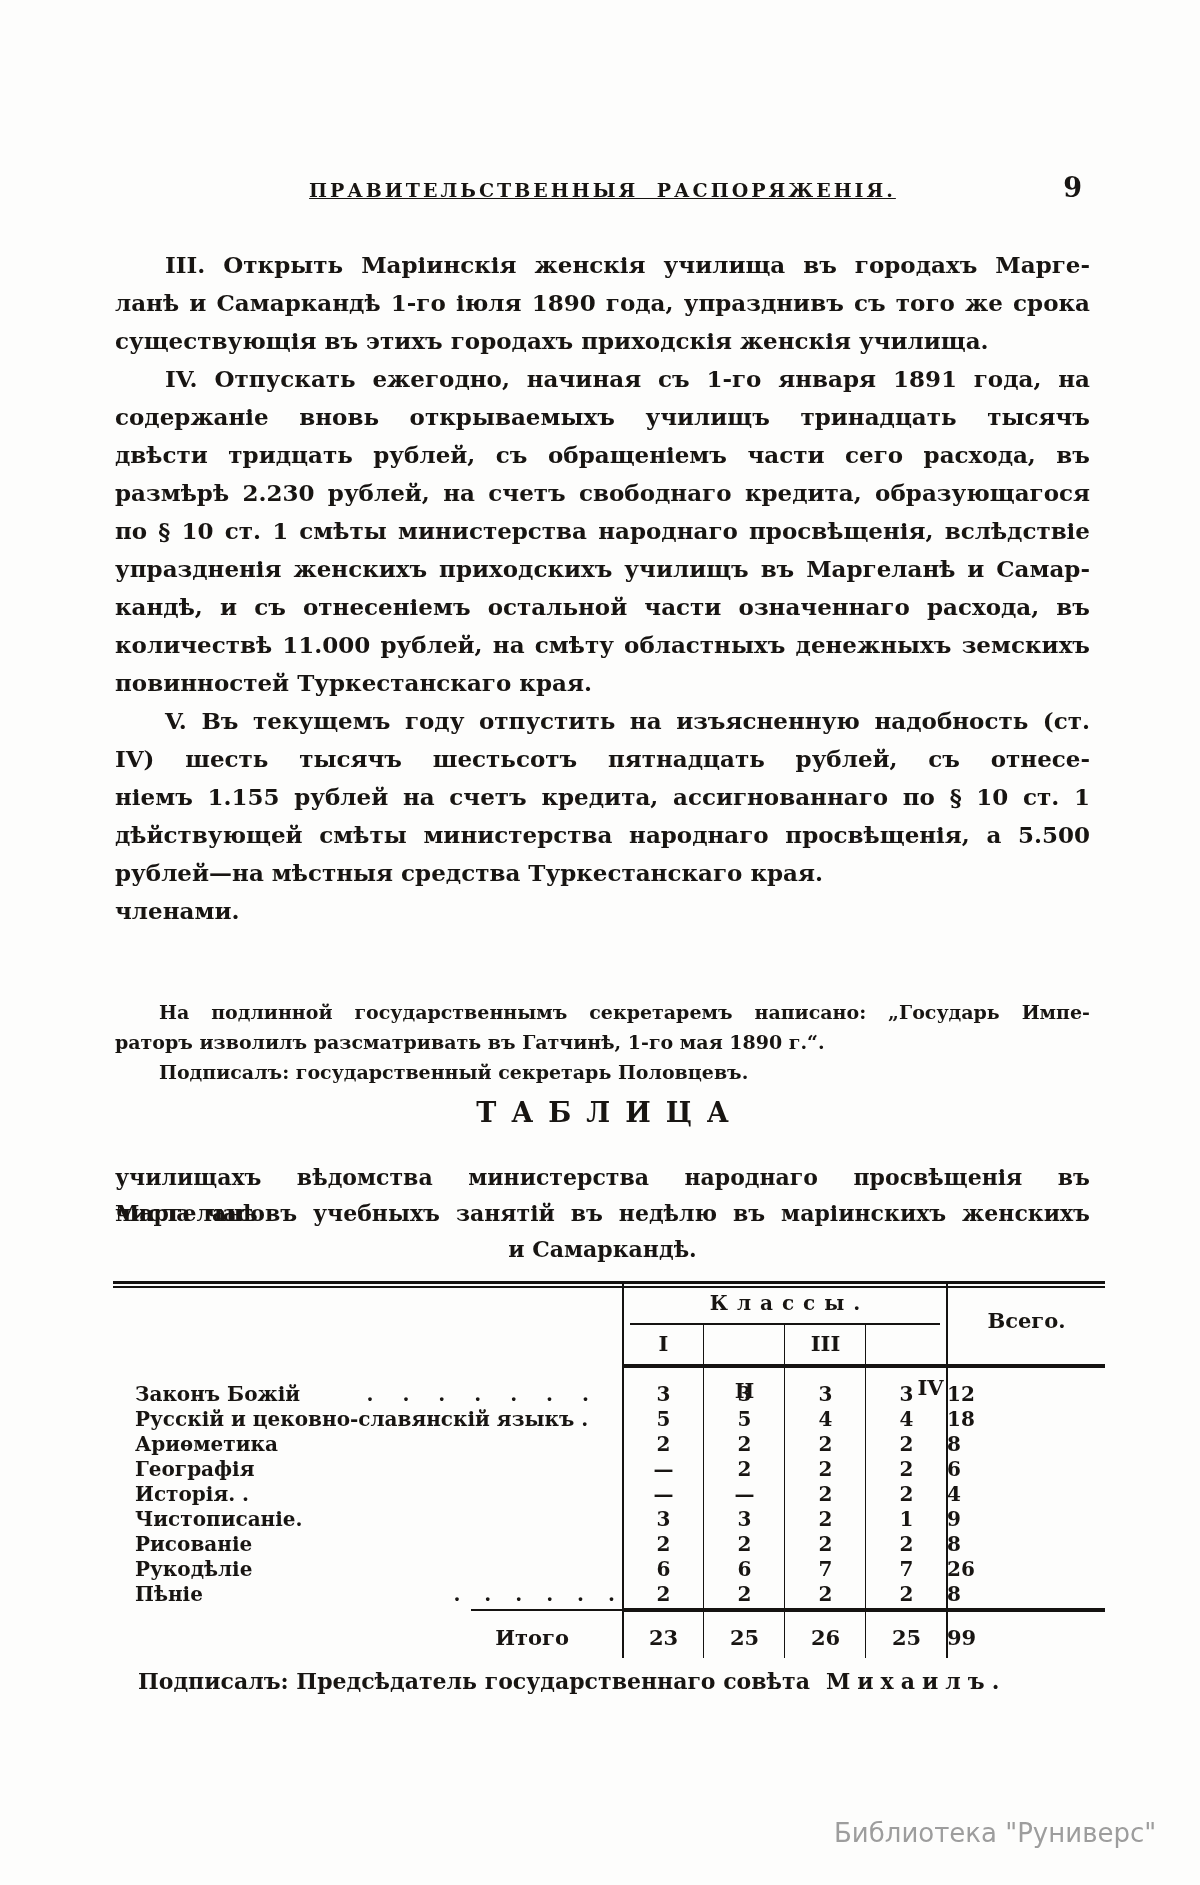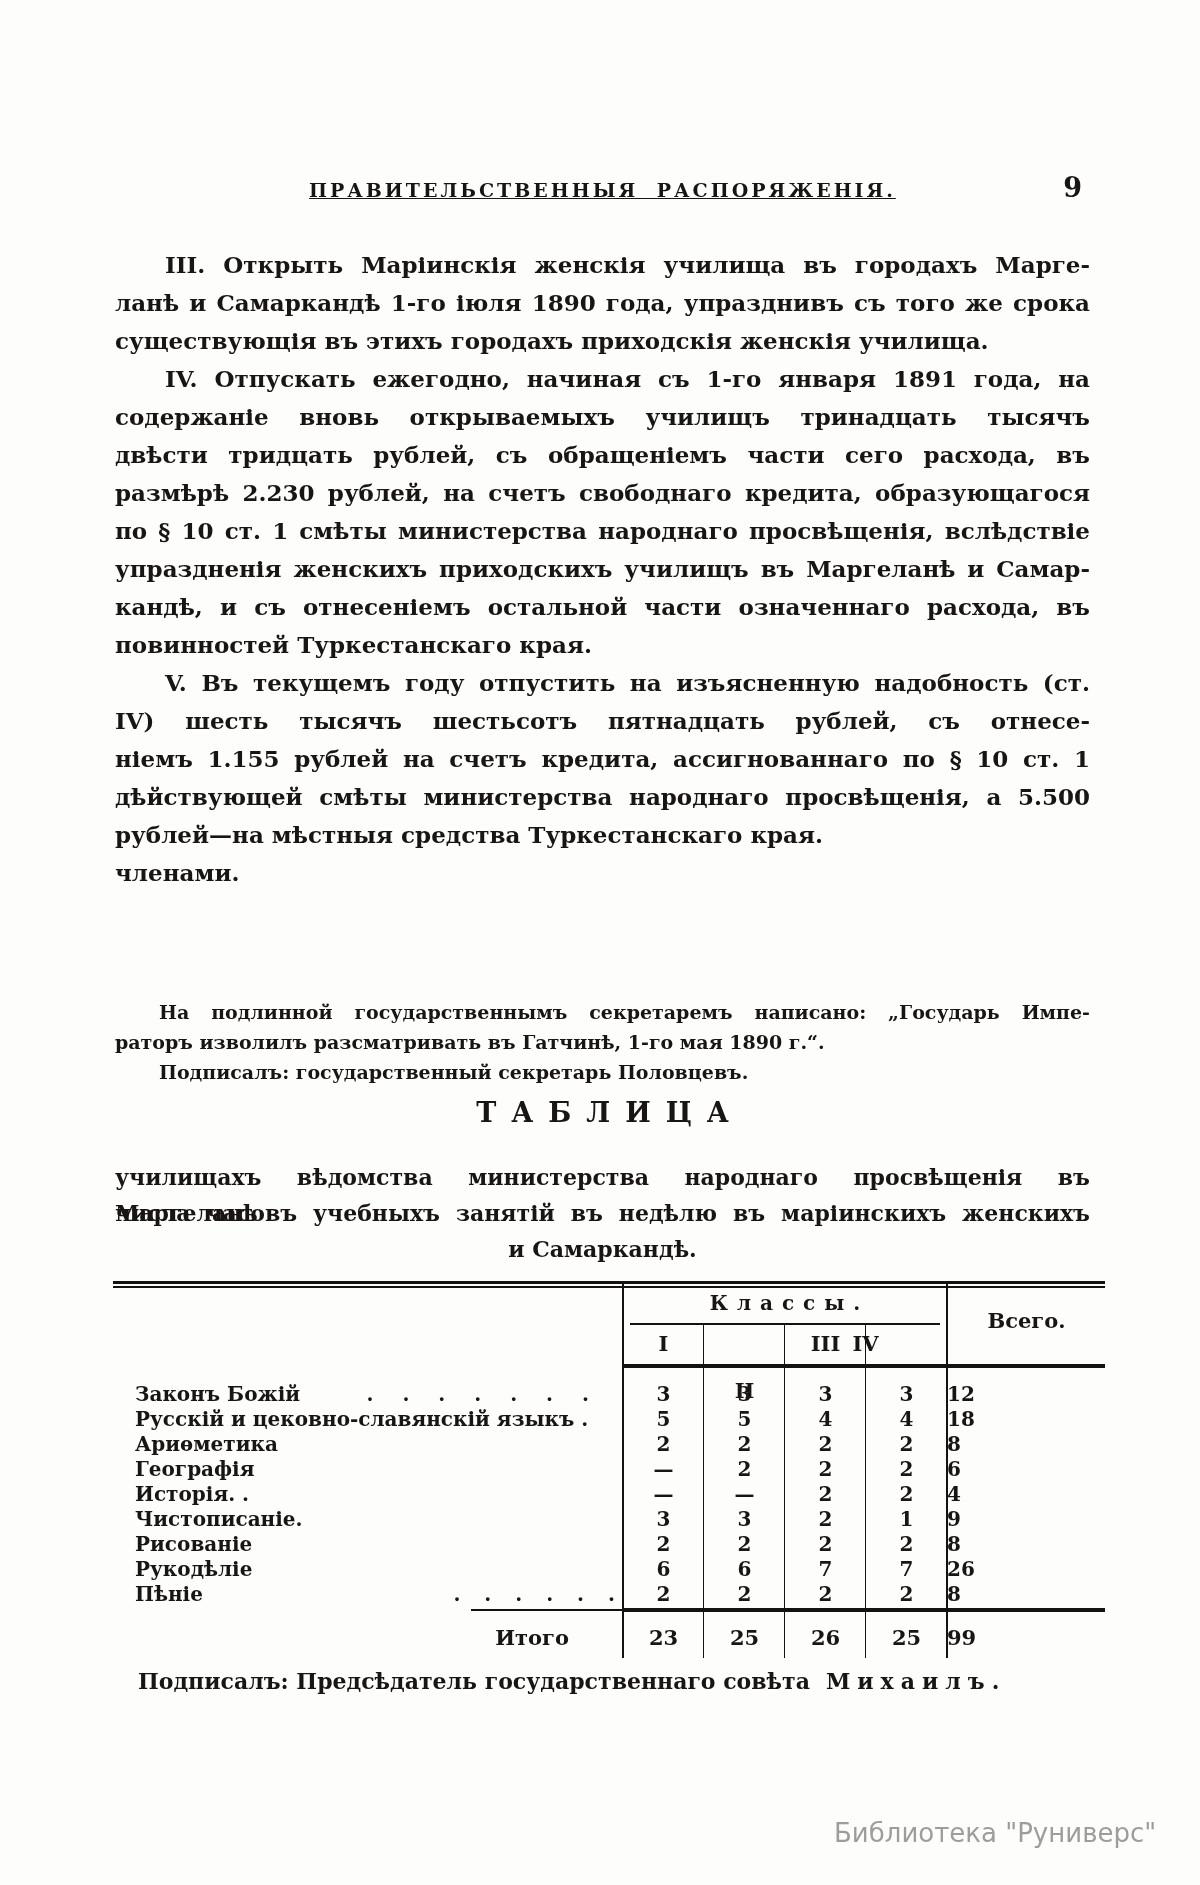--- a/index.html
+++ b/index.html
@@ -36,21 +36,21 @@
   .vline { position:absolute; background:#151311; }
   .v-left  { left:509px; top:3px; width:2px; height:374px; }
   .v-right { left:833px; top:3px; width:2px; height:374px; }
   .v-thin  { width:1px; top:44px; height:333px; }
   .v-t1 { left:590px; } .v-t2 { left:671px; } .v-t3 { left:752px; }
   .classes-header { position:absolute; left:511px; top:10px; width:322px; text-align:center;
     font-size:20px; letter-spacing:9px; text-indent:9px; }
   .rule-classes { position:absolute; left:517px; top:42px; width:310px; height:2px; background:#151311; }
   .vsego-header { position:absolute; left:835px; top:27px; width:157px; text-align:center; font-size:21px; }
   .subhead { position:absolute; top:47px; width:81px; height:32px; line-height:32px; text-align:center; font-size:21px; }
-  .s1 { left:510px; } .s2 { left:591px;margin-top:47px; } .s3 { left:672px; } .s4 { left:712px; }
+  .s1 { left:510px; } .s2 { left:591px;margin-top:47px; } .s3 { left:672px; } .s4 { left:777px;margin-top:44px; }
   .rule-head { position:absolute; left:510px; top:83px; width:482px; height:4px; background:#151311; }
   .rows { position:absolute; left:0; top:101px; width:992px; }
   .trow { display:flex; height:25px; line-height:25px; font-size:20px; }
   .c-subj { width:510px; padding-left:22px; display:flex; }
   .dots { margin-left:auto; }
   .dots.d-first { margin-right:34px; word-spacing:22px; }
   .dots.d-last  { margin-right:8px;  word-spacing:17px; }
   .c-val { width:81px; text-align:center; }
   .c-tot { width:158px; text-align:left; }
   .rule-bottom-left  { position:absolute; left:358px; top:328px; width:152px; height:2px; background:#151311; }
@@ -80,20 +80,21 @@
       <div class="line last">существующія въ этихъ городахъ приходскія женскія училища.</div>
     </div>
     <div>
       <div class="line first">IV. Отпускать ежегодно, начиная съ 1-го января 1891 года, на</div>
       <div class="line">содержаніе вновь открываемыхъ училищъ тринадцать тысячъ</div>
       <div class="line">двѣсти тридцать рублей, съ обращеніемъ части сего расхода, въ</div>
       <div class="line">размѣрѣ 2.230 рублей, на счетъ свободнаго кредита, образующагося</div>
       <div class="line">по § 10 ст. 1 смѣты министерства народнаго просвѣщенія, вслѣдствіе</div>
       <div class="line">упраздненія женскихъ приходскихъ училищъ въ Маргеланѣ и Самар-</div>
       <div class="line">кандѣ, и съ отнесеніемъ остальной части означеннаго расхода, въ</div>
+      <div class="line">количествѣ 11.000 рублей, на смѣту областныхъ денежныхъ земскихъ</div>
       <div class="line last">повинностей Туркестанскаго края.</div>
     </div>
     <div>
       <div class="line first">V. Въ текущемъ году отпустить на изъясненную надобность (ст.</div>
       <div class="line">IV) шесть тысячъ шестьсотъ пятнадцать рублей, съ отнесе-</div>
       <div class="line">ніемъ 1.155 рублей на счетъ кредита, ассигнованнаго по § 10 ст. 1</div>
       <div class="line">дѣйствующей смѣты министерства народнаго просвѣщенія, а 5.500</div>
       <div class="line last">рублей—на мѣстныя средства Туркестанскаго края.</div>
     </div>
     <div>

